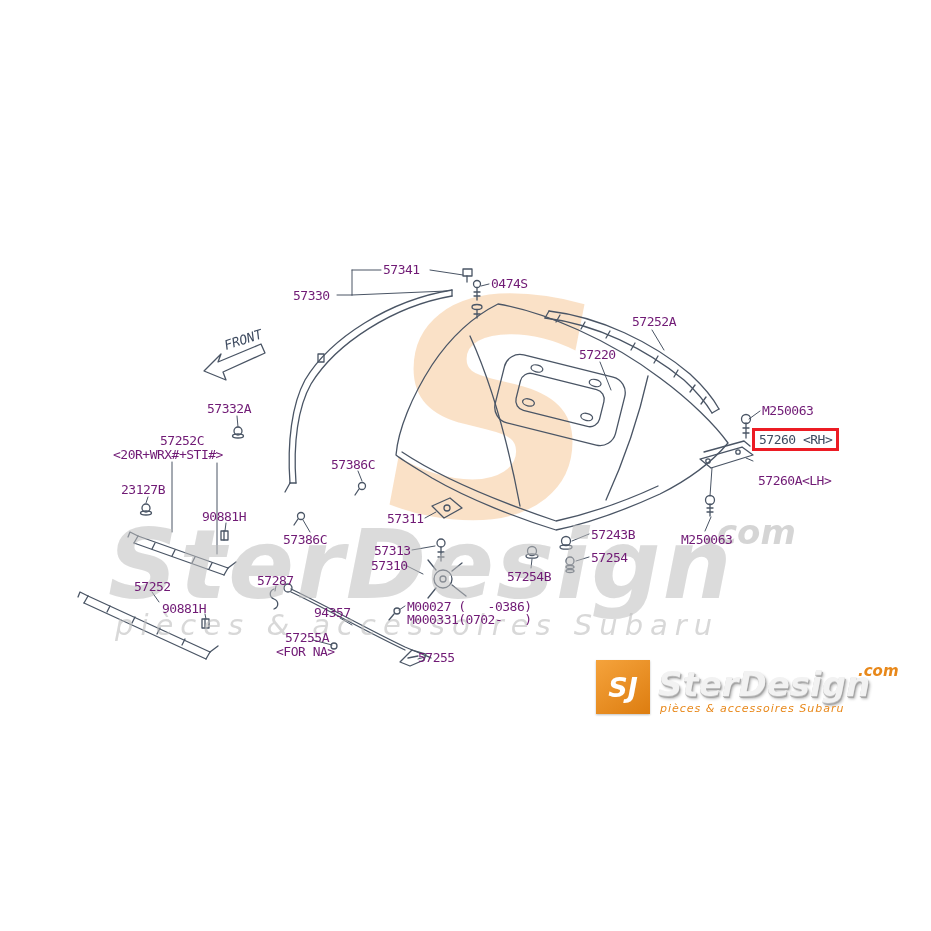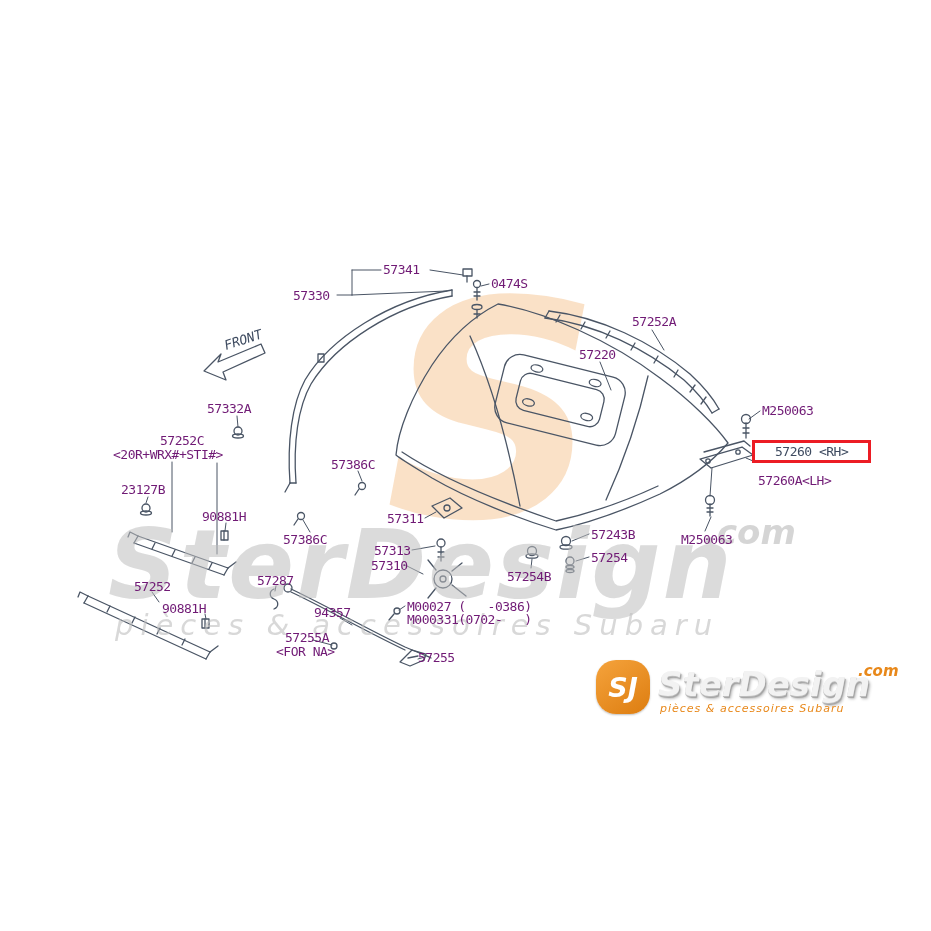--- a/index.html
+++ b/index.html
@@ -9,24 +9,24 @@
   svg.art{z-index:2;}
   .lbl{position:absolute;font-size:13px;letter-spacing:-0.5px;color:#701a75;white-space:pre;z-index:5;line-height:14px;}
   .wm-s{position:absolute;left:385px;top:238px;font-size:300px;font-weight:bold;
         color:rgba(240,166,90,0.34);z-index:1;font-family:"DejaVu Sans",sans-serif;font-style:italic;}
   .wm-text{position:absolute;left:108px;top:508px;font-size:97px;font-weight:bold;font-style:italic;
         color:rgba(190,190,190,0.55);z-index:3;font-family:"DejaVu Sans",sans-serif;letter-spacing:2px;pointer-events:none;}
   .wm-com{position:absolute;left:704px;top:512px;font-size:34px;font-weight:bold;font-style:italic;
         color:rgba(185,185,185,0.6);z-index:3;font-family:"DejaVu Sans",sans-serif;pointer-events:none;}
   .wm-tagline{position:absolute;left:115px;top:608px;font-size:29px;font-style:italic;
         color:rgba(190,190,190,0.6);z-index:3;font-family:"DejaVu Sans",sans-serif;letter-spacing:7px;pointer-events:none;}
-  .hl-box{position:absolute;left:752px;top:440px;z-index:6;border:3px solid #ec1c24;
-        padding:1px 20px;font-size:13px;letter-spacing:-0.5px;color:#3e4b60;white-space:pre;background:transparent;}
+  .hl-box{position:absolute;left:752px;top:428px;z-index:6;border:3px solid #ec1c24;
+        padding:1px 4px;font-size:13px;letter-spacing:-0.5px;color:#3e4b60;white-space:pre;background:transparent;}
   .logo{position:absolute;left:596px;top:654px;width:270px;height:72px;z-index:7;}
-  .logo-square{position:absolute;left:0;top:6px;width:54px;height:54px;border-radius:20px;
+  .logo-square{position:absolute;left:0;top:6px;width:54px;height:54px;border-radius:0;
         background:linear-gradient(145deg,#f5a33c,#dd7d10);display:flex;align-items:center;justify-content:center;
         box-shadow:0 1px 2px rgba(0,0,0,0.25);}
   .logo-square span{color:#fff;font-weight:bold;font-style:italic;font-size:27px;font-family:"DejaVu Sans",sans-serif;}
   .logo-brand{position:absolute;left:62px;top:10px;font-size:34px;font-weight:bold;font-style:italic;
         font-family:"DejaVu Sans",sans-serif;color:#f2f2f2;
         text-shadow:0 1px 0 #bdbdbd,1px 2px 1px #a2a2a2,2px 3px 3px rgba(0,0,0,0.25);}
   .logo-com{position:absolute;left:262px;top:8px;font-size:15px;font-weight:bold;font-style:italic;
         color:#e8881a;font-family:"DejaVu Sans",sans-serif;}
   .logo-tagline{position:absolute;left:64px;top:48px;font-size:11px;font-style:italic;color:#e8881a;
         font-family:"DejaVu Sans",sans-serif;letter-spacing:1px;}

